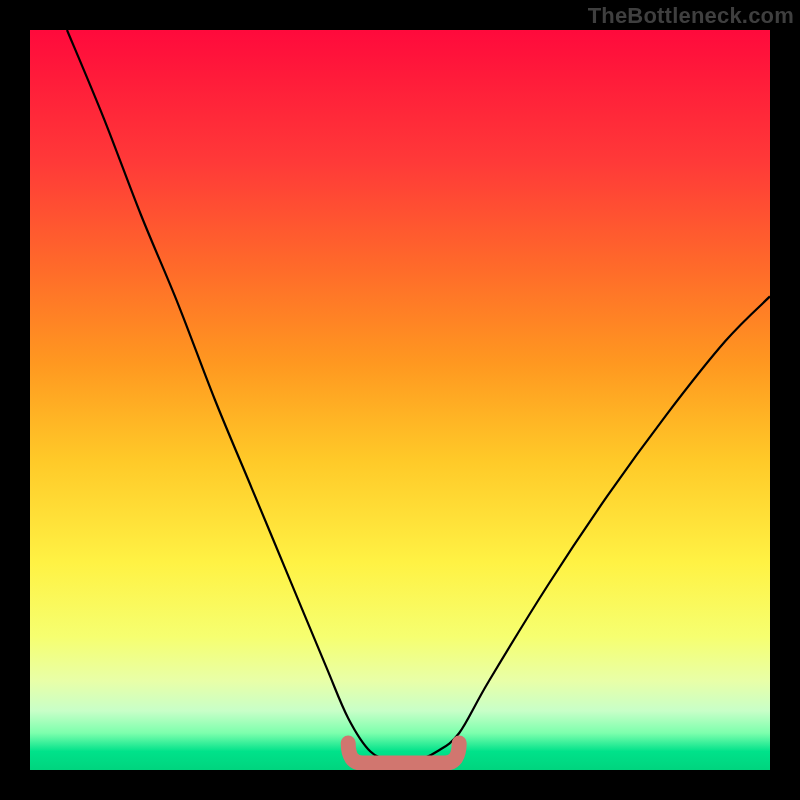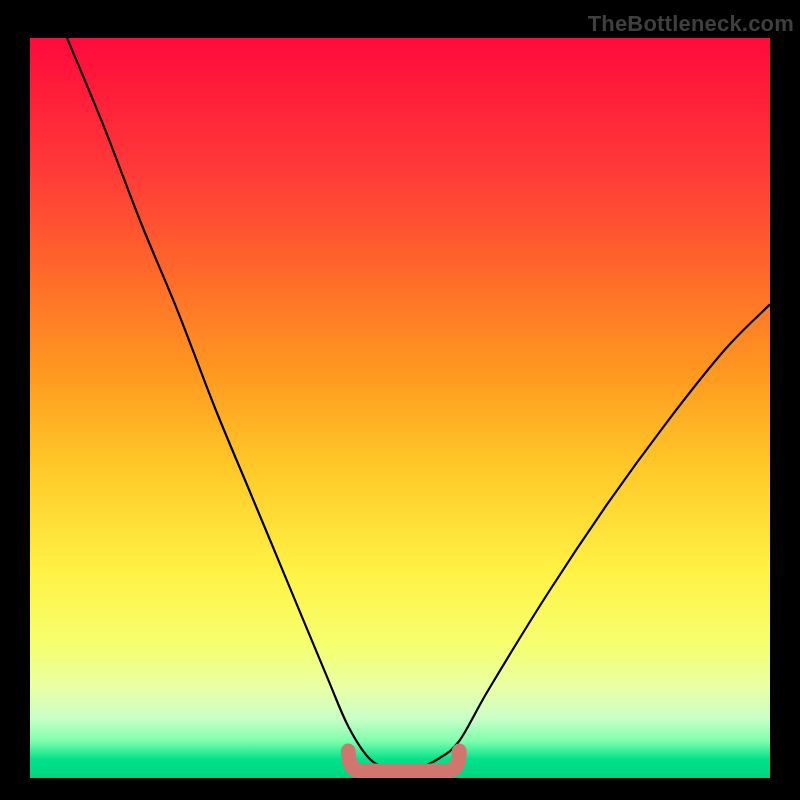--- a/index.html
+++ b/index.html
@@ -8,21 +8,20 @@
     width: 800px;
     height: 800px;
     background: #000;
     overflow: hidden;
     font-family: Arial, Helvetica, sans-serif;
   }
   .frame {
     position: absolute;
     inset: 0;
     background: #000;
-    margin-top: 8px;
   }
   .plot {
     position: absolute;
     left: 30px;
     top: 30px;
     width: 740px;
     height: 740px;
     overflow: hidden;
   }
   .gradient {

